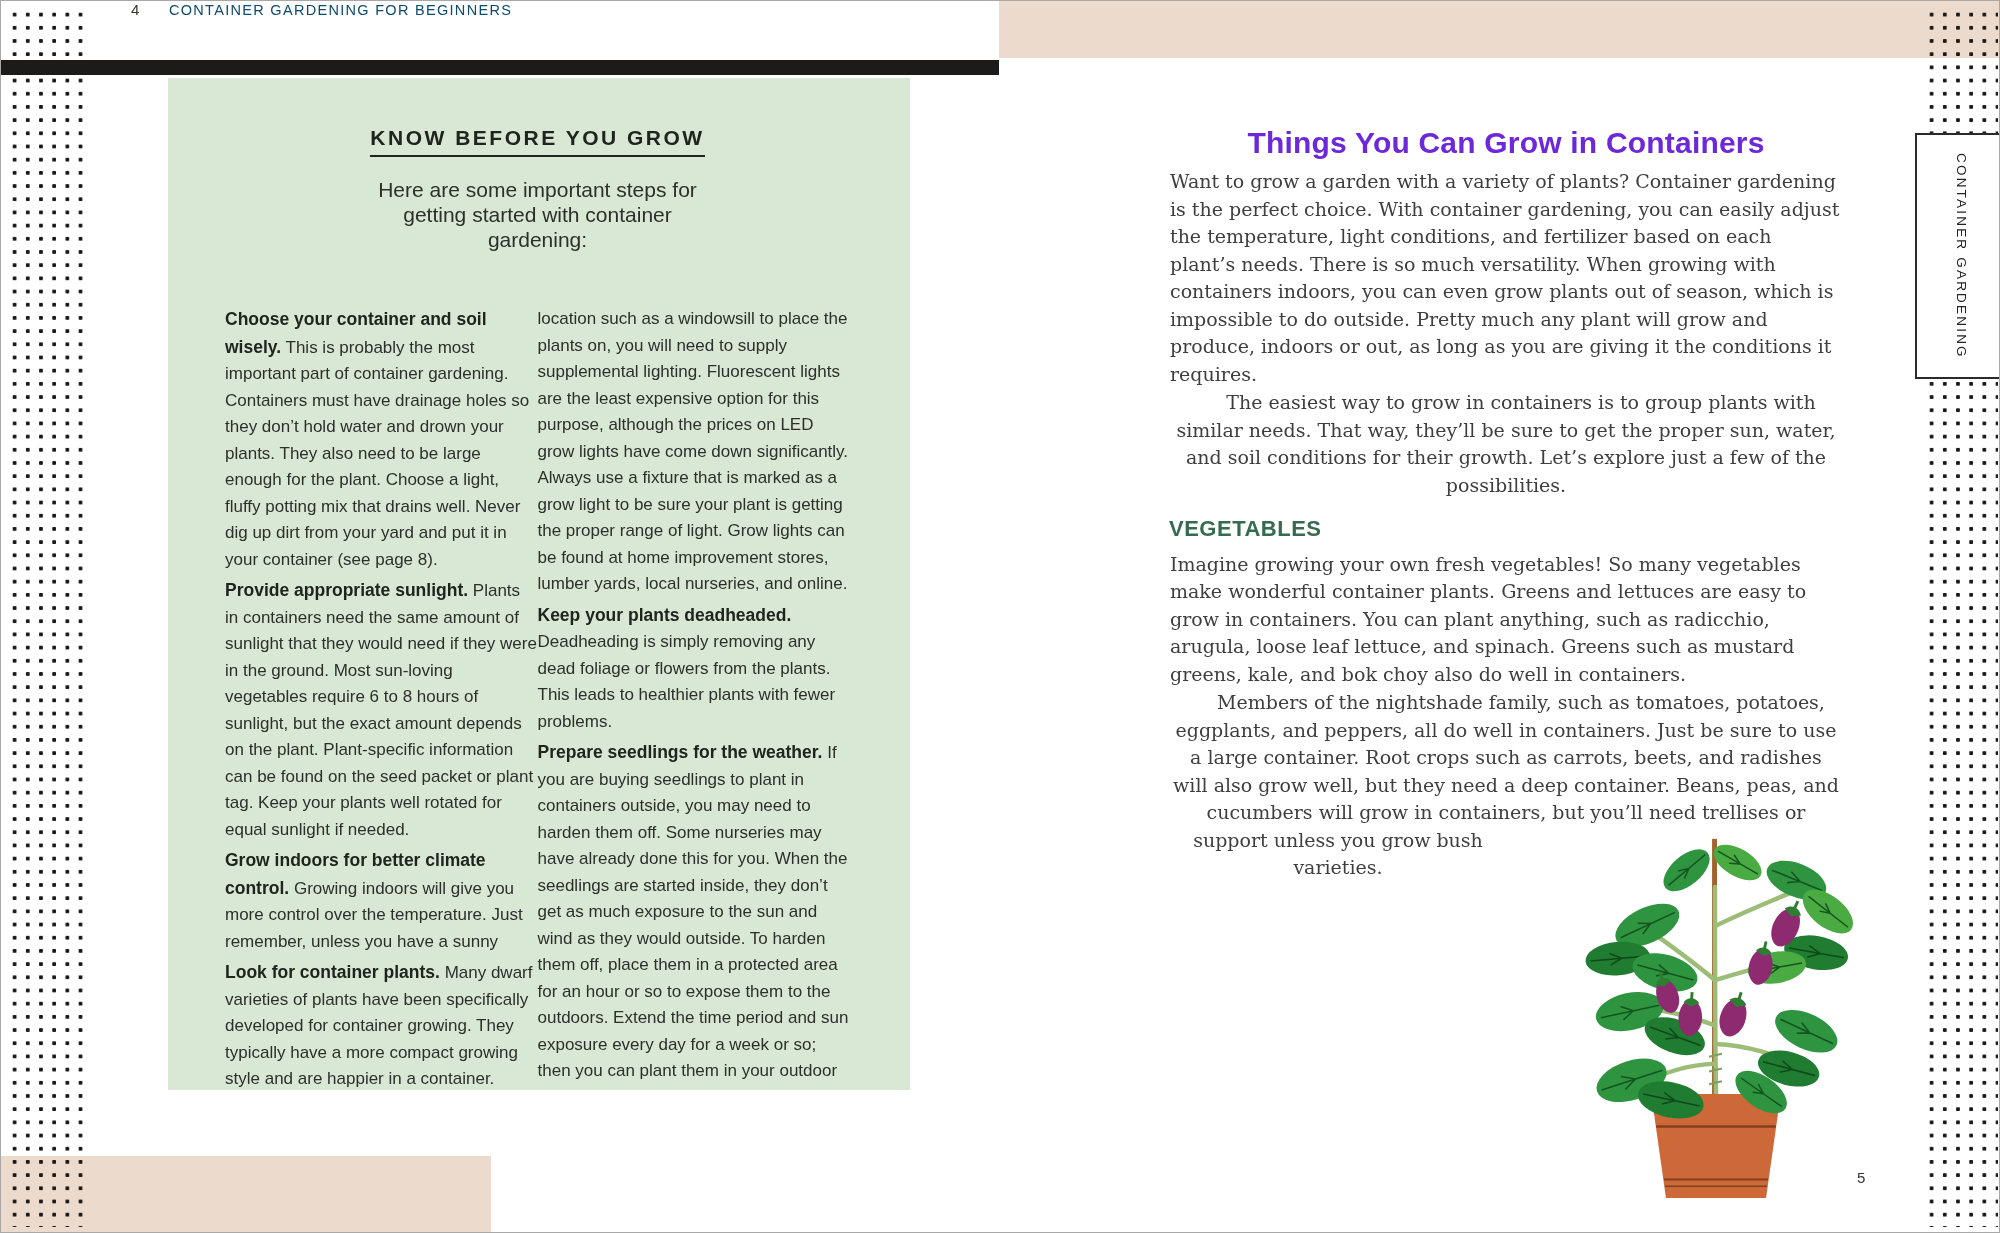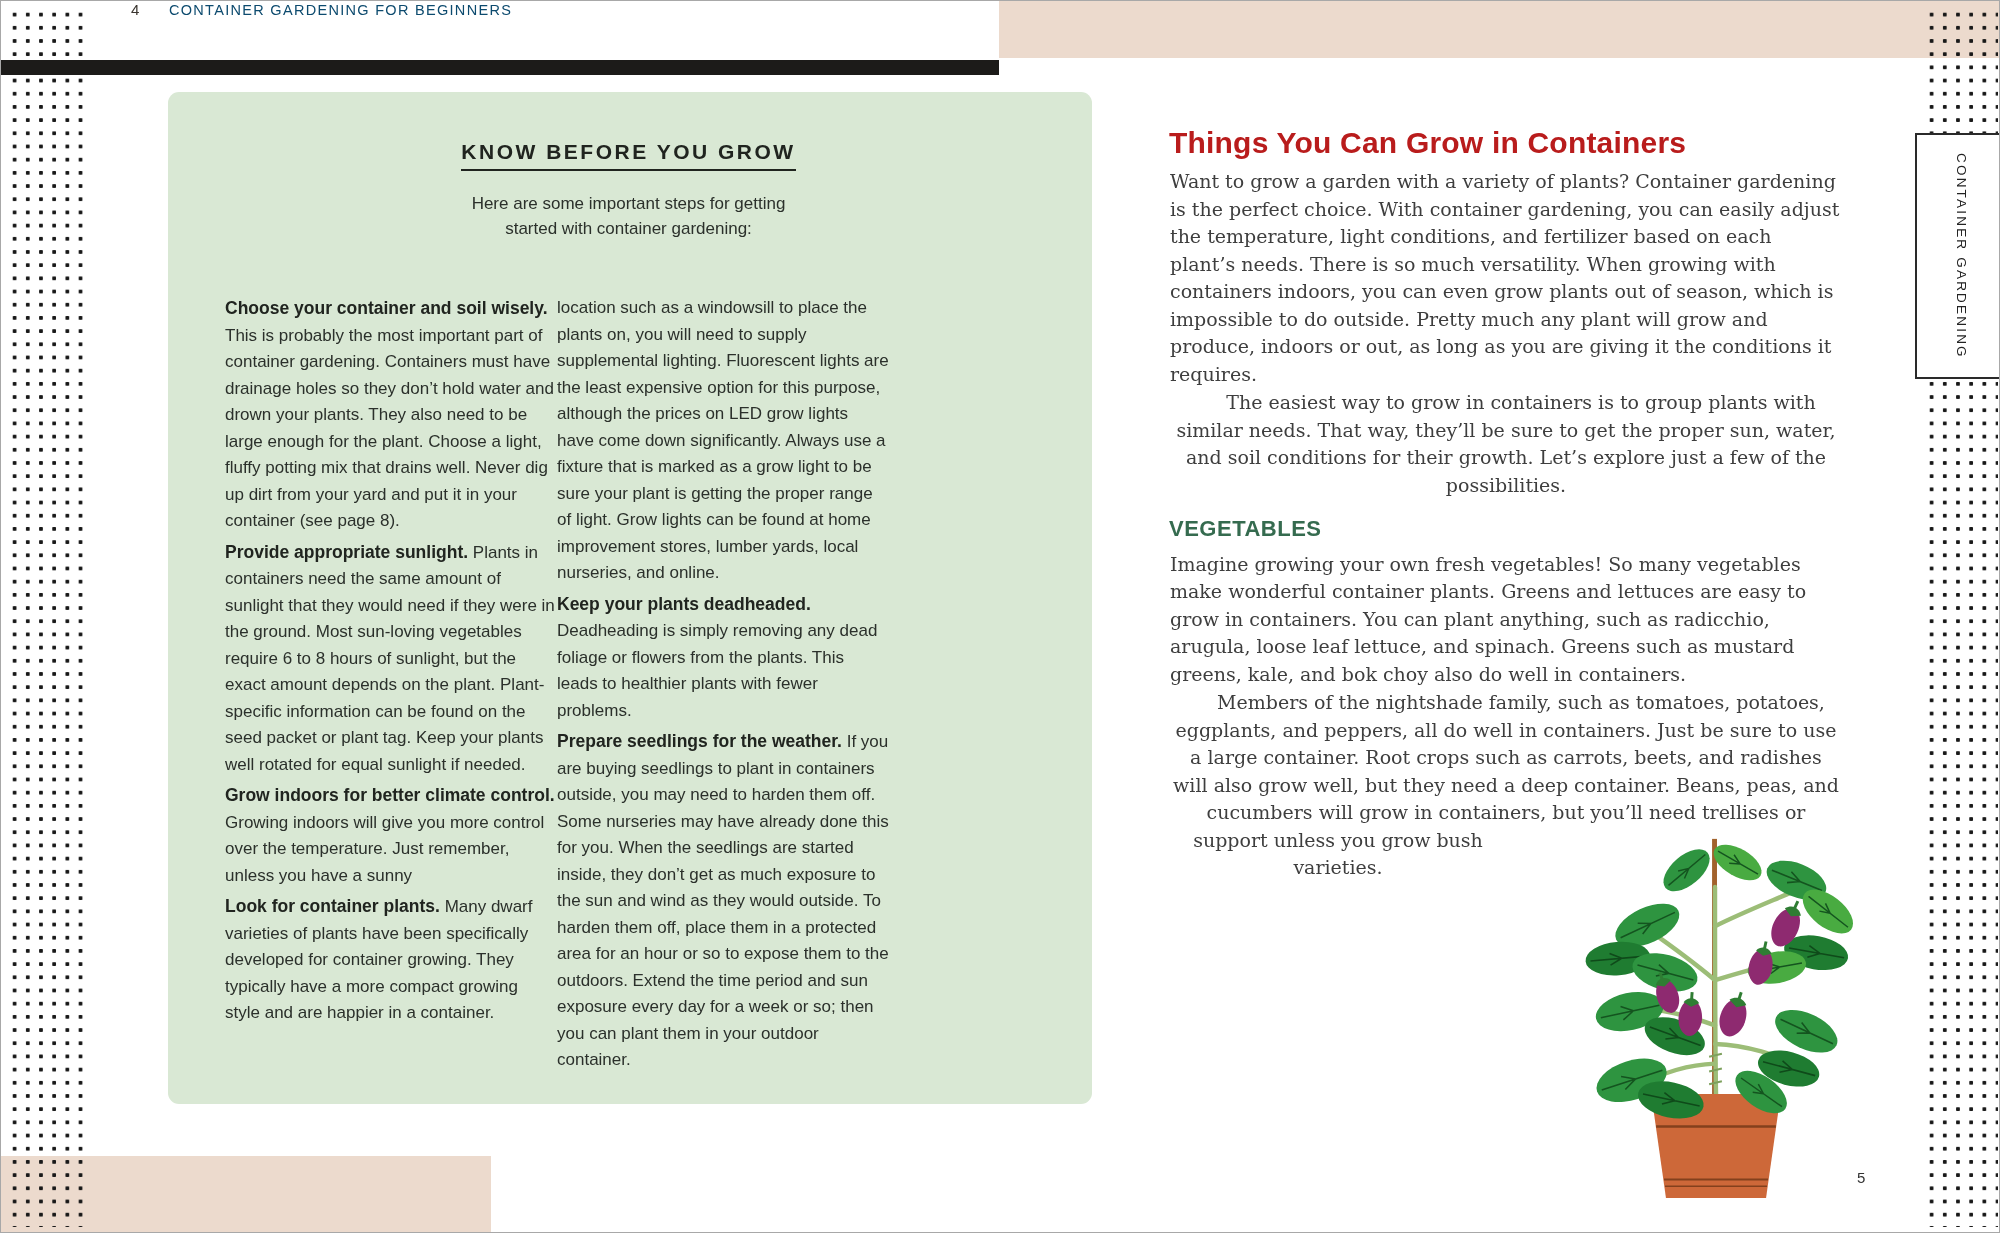--- a/index.html
+++ b/index.html
@@ -17,44 +17,44 @@
   .dots-left  { left:4px;    top:4px; width:80px; height:1222px; }
   .dots-right { left:1921px; top:4px; width:76px; height:1222px; }
   
   .beige-top    { position:absolute; left:998px; top:0;      width:1002px; height:57px; background:#ecdacd; z-index:1; }
   .beige-footer { position:absolute; left:0;     top:1155px; width:490px;  height:78px; background:#ecdacd; z-index:1; }
   
   .black-bar { position:absolute; left:0; top:59px; width:998px; height:15px; background:#1c1b19; z-index:3; }
 
   
   .green-box {
-    position:absolute; left:167px; top:91px; width:924px; height:1012px;
+    position:absolute; left:167px; top:77px; width:742px; height:1012px;
     background:#d9e8d4; z-index:3; box-sizing:border-box;
-    padding:48px 60px 0 57px; color:#2b302b; overflow:hidden;border-radius:11px;
+    padding:48px 60px 0 57px; color:#2b302b; overflow:hidden;
   }
   .gb-head { text-align:center; }
   .gb-title {
     display:inline-block; font-size:21px; font-weight:bold; letter-spacing:2.5px;
     color:#20241f; border-bottom:2px solid #20241f; padding-bottom:5px; margin:0;
   }
-  .gb-intro { margin:20px auto 0 auto; width:340px; font-size:17px; line-height:25px; color:#2b302b; }
+  .gb-intro { margin:20px auto 0 auto; width:340px; font-size:21px; line-height:25px; color:#2b302b; }
   .gb-cols { display:flex; gap:0; margin-top:54px; }
   .gb-col { width:332px; }
   .gb-par { margin:0 0 4px 0; font-size:17px; line-height:26.5px; }
   .gb-par b { font-size:17.5px; color:#20241f; }
   .gb-par b:empty { display:none; }
 
   
   .rp {
     position:absolute; left:1168px; top:124px; width:674px; z-index:3;
     color:#3e3e3e; font-family:"DejaVu Serif", serif; font-size:19px; line-height:27.5px;
   }
   .rp-title {
     font-family:"Liberation Sans", sans-serif; font-weight:bold; font-size:30px;
-    line-height:36px; color:#b91c1c; margin:0 0 7px 0; letter-spacing:0.2px;
+    line-height:36px; color:#6d28d9; margin:0 0 7px 0; letter-spacing:0.2px;text-align:center;
   }
   .rp p { margin:1px; }
   .rp .indent { text-indent:30px;text-align:center; }
   .rp-section {
     font-family:"Liberation Sans", sans-serif; font-weight:bold; font-size:22px;
     letter-spacing:0.5px; color:#356b4f; margin:16px 0 8px 0 !important;
   }
   .plant-float { float:right; width:312px; height:368px; margin:6px 0 0 24px; }
 
   

